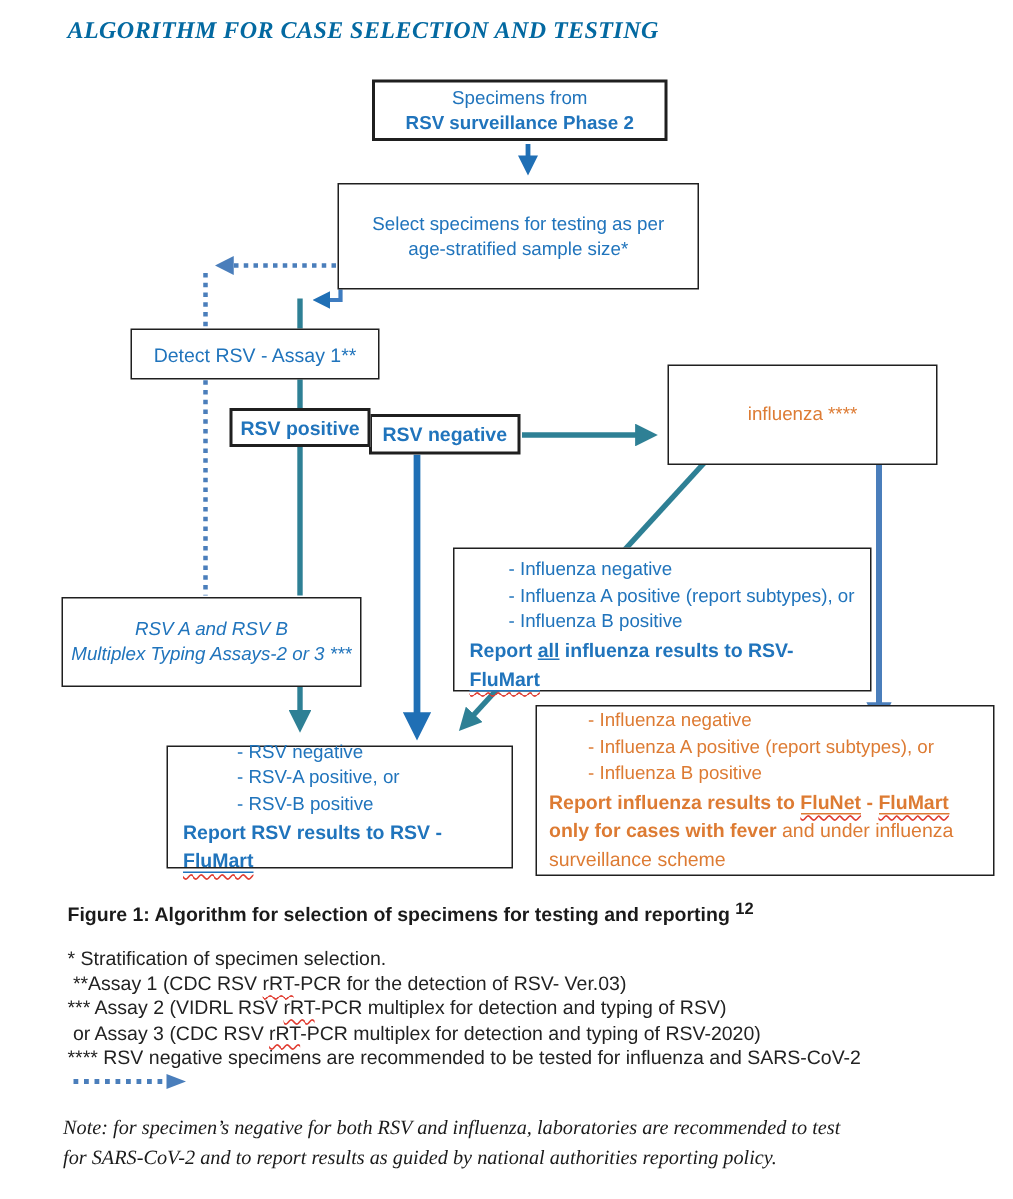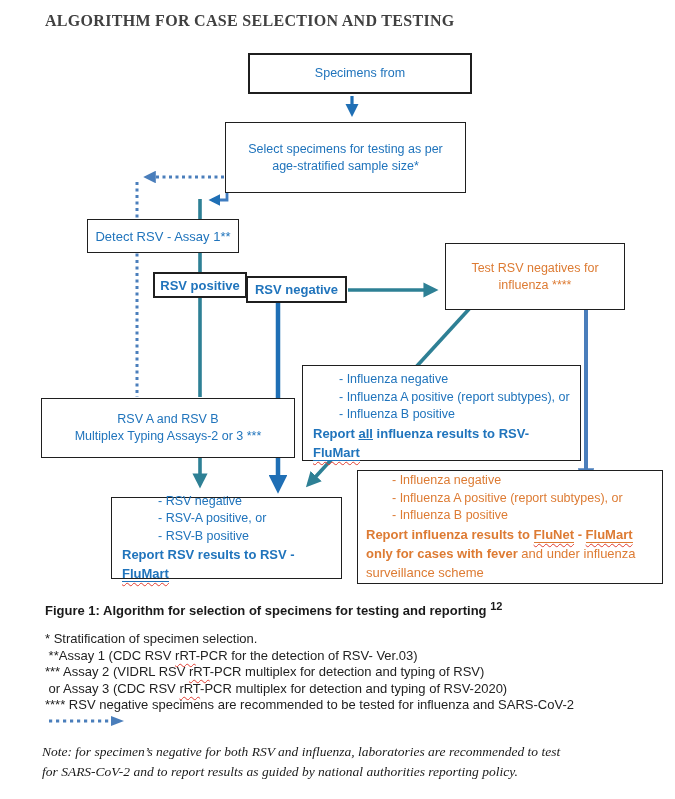--- a/index.html
+++ b/index.html
@@ -6,43 +6,43 @@
   #canvas{position:relative;width:675px;height:799px;background:#ffffff;overflow:hidden;
           font-family:"Liberation Sans",sans-serif;}
   
   #connectors{position:absolute;left:0;top:0;z-index:1;}
   .box{position:absolute;z-index:2;background:#fff;border:1px solid #1f1f1f;box-sizing:border-box;
        display:flex;flex-direction:column;justify-content:center;color:#2074BC;font-size:12.5px;line-height:17px;}
   .center{align-items:center;text-align:center;}
   .bold{font-weight:bold;}
   .orange{color:#DD7B33;}
   
-  #b-specimens{left:248px;top:53px;width:224px;height:41px;border-width:2px;}
+  #b-specimens{left:248px;top:53px;width:197px;height:41px;border-width:2px;}
   #b-select{left:225px;top:122px;width:241px;height:71px;}
-  #b-detect{left:87px;top:219px;width:152px;height:34px;font-size:13px;}
+  #b-detect{left:87px;top:219px;width:166px;height:34px;font-size:13px;}
   #b-pos{left:153px;top:272px;width:94px;height:26px;border-width:2px;font-weight:bold;font-size:13px;}
   #b-neg{left:246px;top:276px;width:101px;height:27px;border-width:2px;font-weight:bold;font-size:13px;}
   #b-test{left:445px;top:243px;width:180px;height:67px;}
   #b-fever{left:513px;top:329px;width:124px;height:29px;border-width:2px;}
   #b-fever .u-black{font-weight:bold;border-bottom:1.5px solid #2a2a2a;padding:0 6px 1px 6px;}
-  #b-multiplex{left:41px;top:398px;width:254px;height:60px;}
+  #b-multiplex{left:41px;top:398px;width:200px;height:60px;font-style:italic;}
   #b-flu-all{left:302px;top:365px;width:279px;height:96px;justify-content:flex-start;padding:5px 6px 4px 8px;}
   #b-report-rsv{left:71px;top:497px;width:231px;height:82px;justify-content:center;padding:4px 4px 4px 8px;margin-left:40px;}
   #b-flu-fever{left:357px;top:470px;width:306px;height:114px;justify-content:center;padding:4px 4px 4px 6px;}
   .items div{padding-left:28px;line-height:17.5px;}
   #b-report-rsv .items div{padding-left:38px;}
   .report{font-weight:bold;font-size:13px;line-height:19px;padding-left:2px;}
   
   .u{ text-decoration:underline;}
   .usq{border-bottom:1px solid currentColor;
        text-decoration:underline wavy #E03C31;text-decoration-thickness:1px;text-underline-offset:4px;}
   .sq{text-decoration:underline wavy #E03C31;text-decoration-thickness:1px;text-underline-offset:3px;}
   
   #title{position:absolute;left:45px;top:12px;z-index:2;font-family:"Liberation Serif",serif;
-         font-weight:bold;font-size:16px;letter-spacing:.3px;color:#404040;}
+         font-weight:bold;font-size:16px;letter-spacing:.3px;color:#0369a1;font-style:italic;}
   #caption{position:absolute;left:45px;top:600px;z-index:2;font-weight:bold;font-size:13px;color:#1a1a1a;}
   #caption sup{font-size:11px;}
   #footnotes{position:absolute;left:45px;top:631px;z-index:2;font-size:13px;color:#222;}
   #footnotes .fn{white-space:pre;line-height:16.5px;}
   #legend-row{position:absolute;left:48px;top:715px;z-index:2;display:flex;align-items:center;gap:9px;}
   #legend-row .lbl{font-size:13px;color:#222;}
   #note{position:absolute;left:42px;top:742px;width:610px;z-index:2;font-family:"Liberation Serif",serif;
         font-style:italic;font-size:13.5px;line-height:19.5px;color:#1a1a1a;}
 </style>
 </head>
@@ -80,41 +80,41 @@
     <path d="M586,310 L586,480" stroke="#4A7EBB" stroke-width="4" fill="none" marker-end="url(#msteel)"></path>
 
     <path d="M224,177 L147,177" stroke="#4A7EBB" stroke-width="3" fill="none" stroke-dasharray="3 3.5" marker-end="url(#msteel)"></path>
     <path d="M137,182 L137,397" stroke="#4A7EBB" stroke-width="3" fill="none" stroke-dasharray="3 3.5"></path>
   </svg>
 
   <div id="title">ALGORITHM FOR CASE SELECTION AND TESTING</div>
 
   <div class="box center" id="b-specimens">
     <div>Specimens from</div>
+    <div class="bold">RSV surveillance Phase 2</div>
   </div>
 
   <div class="box center" id="b-select">
     <div>Select specimens for testing as per</div>
     <div>age-stratified sample size*</div>
   </div>
 
   <div class="box center" id="b-detect">
     <div>Detect RSV - Assay 1**</div>
   </div>
 
   <div class="box center" id="b-neg">
     <div>RSV negative</div>
   </div>
 
   <div class="box center" id="b-pos">
     <div>RSV positive</div>
   </div>
 
   <div class="box center orange" id="b-test">
-    <div>Test RSV negatives for</div>
     <div>influenza ****</div>
   </div>
 
 
   <div class="box center" id="b-multiplex">
     <div>RSV A and RSV B</div>
     <div>Multiplex Typing Assays-2 or 3 ***</div>
   </div>
 
   <div class="box" id="b-flu-all">

